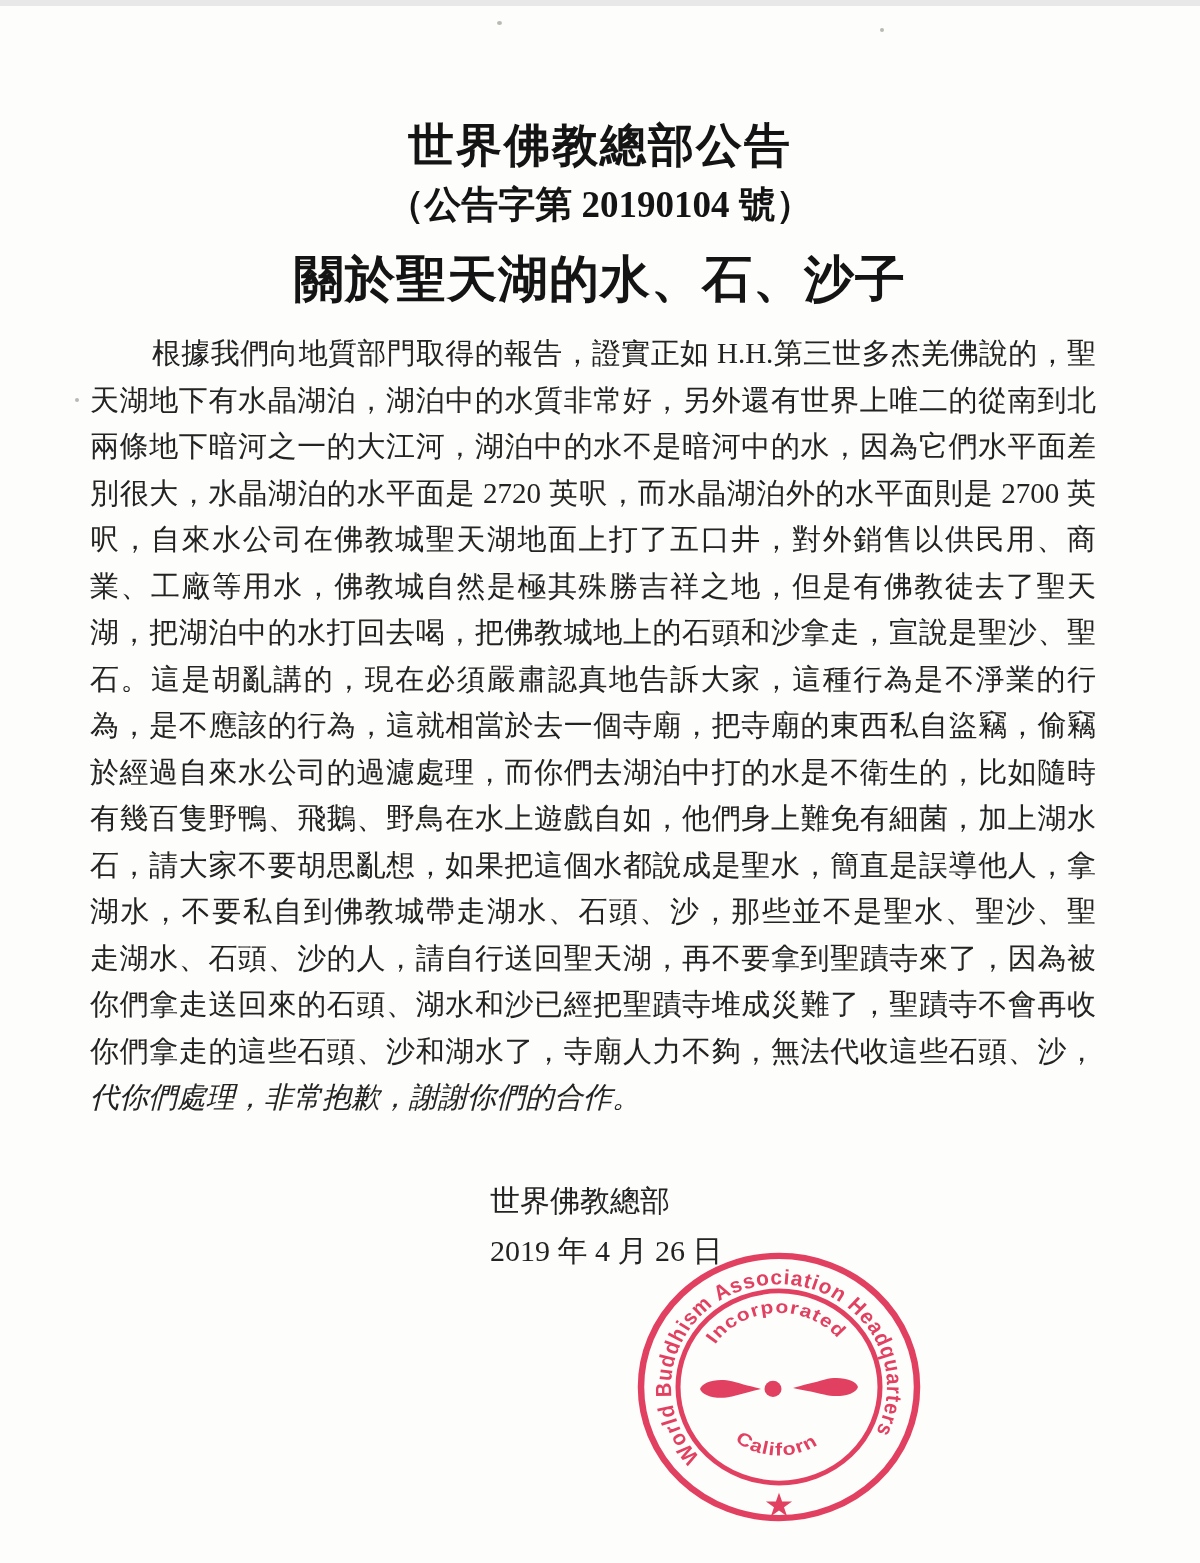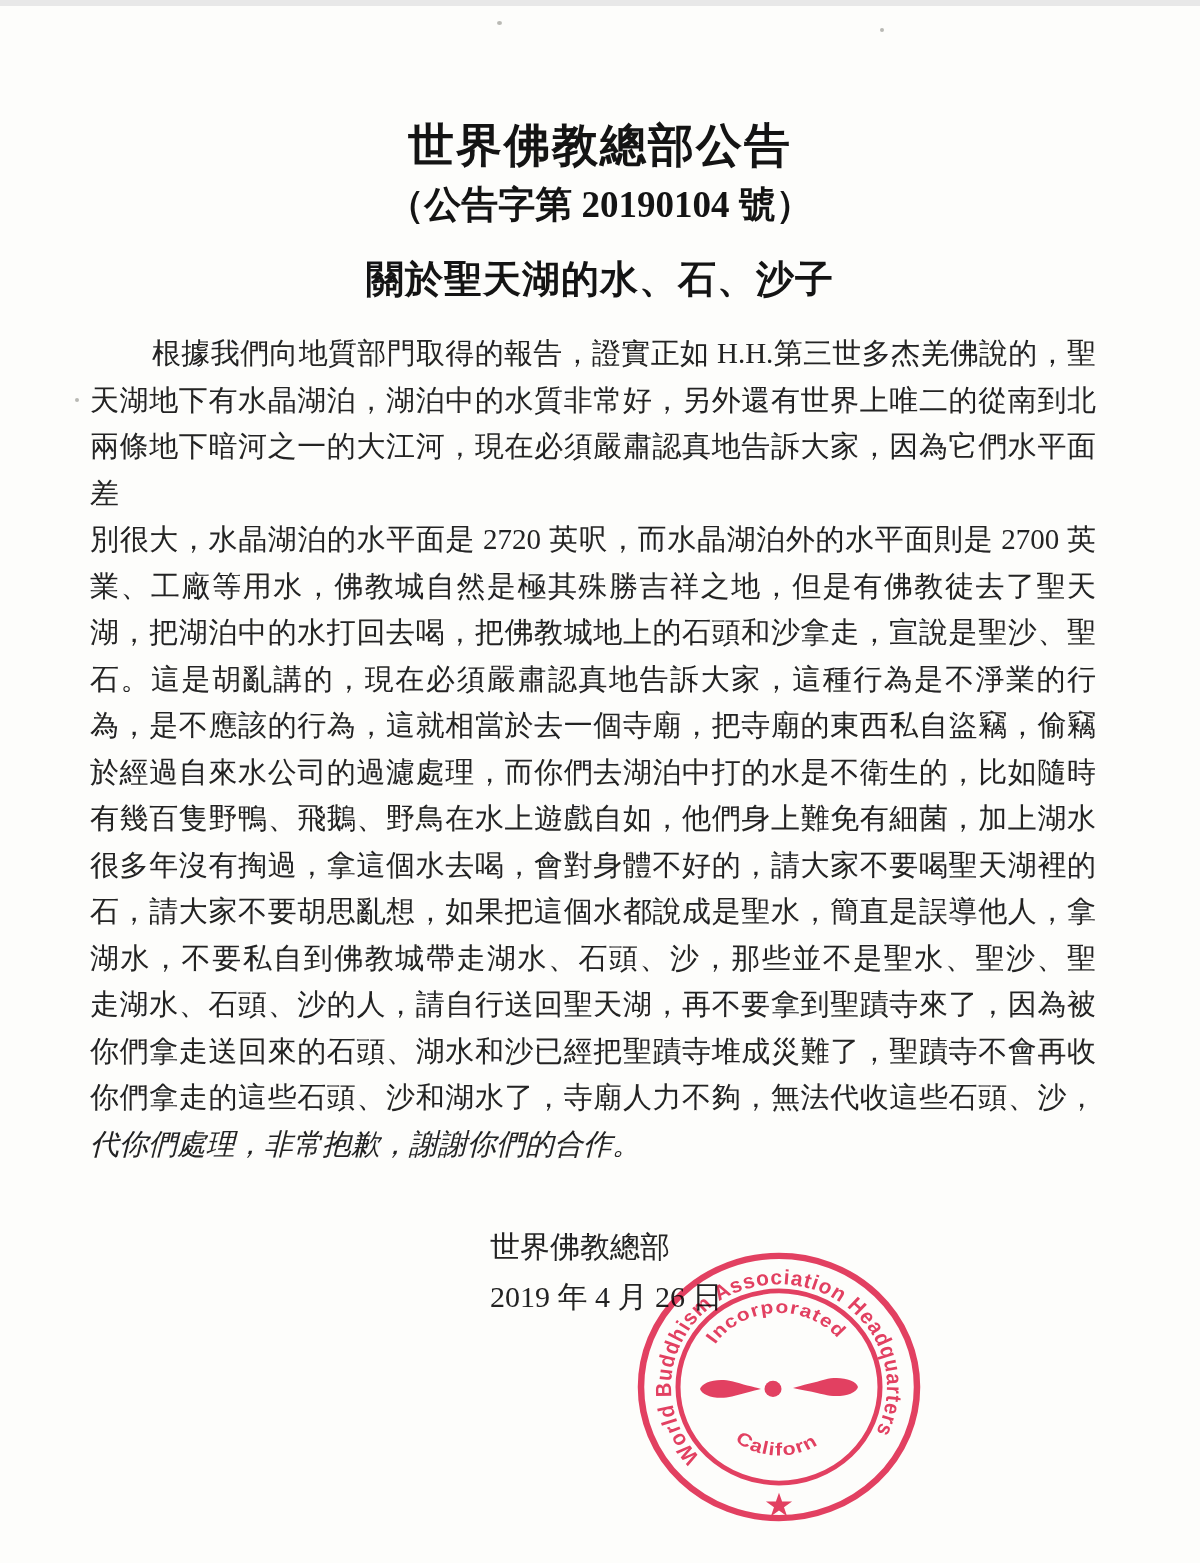--- a/index.html
+++ b/index.html
@@ -30,21 +30,21 @@
     margin: 10px 0 0 0;
     text-align: center;
     font-size: 37px;
     line-height: 42px;
     font-weight: bold;
     color: #141414;
   }
   .doc-subject {
     margin: 30px 0 0 0;
     text-align: center;
-    font-size: 38px;
+    font-size: 50px;
     line-height: 46px;
     font-weight: bold;
     letter-spacing: 1px;
     color: #141414;
   }
   .body-text {
     margin: 28px 104px 0 90px;
     font-size: 29px;
     color: #232323;
   }
@@ -82,29 +82,29 @@
 
 <div class="page">
 
   <h1 class="doc-title">世界佛教總部公告</h1>
   <h2 class="doc-number">（公告字第 20190104 號）</h2>
   <h3 class="doc-subject">關於聖天湖的水、石、沙子</h3>
 
   <div class="body-text">
       <div class="body-line first">根據我們向地質部門取得的報告，證實正如 H.H.第三世多杰羌佛說的，聖</div>
       <div class="body-line">天湖地下有水晶湖泊，湖泊中的水質非常好，另外還有世界上唯二的從南到北</div>
-      <div class="body-line">兩條地下暗河之一的大江河，現在必須嚴肅認真地告訴大家，因為它們水平面差</div>
+      <div class="body-line">兩條地下暗河之一的大江河，湖泊中的水不是暗河中的水，因為它們水平面差</div>
       <div class="body-line">別很大，水晶湖泊的水平面是 2720 英呎，而水晶湖泊外的水平面則是 2700 英</div>
+      <div class="body-line">呎，自來水公司在佛教城聖天湖地面上打了五口井，對外銷售以供民用、商</div>
       <div class="body-line">業、工廠等用水，佛教城自然是極其殊勝吉祥之地，但是有佛教徒去了聖天</div>
       <div class="body-line">湖，把湖泊中的水打回去喝，把佛教城地上的石頭和沙拿走，宣說是聖沙、聖</div>
       <div class="body-line">石。這是胡亂講的，現在必須嚴肅認真地告訴大家，這種行為是不淨業的行</div>
       <div class="body-line">為，是不應該的行為，這就相當於去一個寺廟，把寺廟的東西私自盜竊，偷竊</div>
       <div class="body-line">於經過自來水公司的過濾處理，而你們去湖泊中打的水是不衛生的，比如隨時</div>
       <div class="body-line">有幾百隻野鴨、飛鵝、野鳥在水上遊戲自如，他們身上難免有細菌，加上湖水</div>
-      <div class="body-line">很多年沒有掏過，拿這個水去喝，會對身體不好的，請大家不要喝聖天湖裡的</div>
       <div class="body-line">石，請大家不要胡思亂想，如果把這個水都說成是聖水，簡直是誤導他人，拿</div>
       <div class="body-line">湖水，不要私自到佛教城帶走湖水、石頭、沙，那些並不是聖水、聖沙、聖</div>
       <div class="body-line">走湖水、石頭、沙的人，請自行送回聖天湖，再不要拿到聖蹟寺來了，因為被</div>
       <div class="body-line">你們拿走送回來的石頭、湖水和沙已經把聖蹟寺堆成災難了，聖蹟寺不會再收</div>
       <div class="body-line">你們拿走的這些石頭、沙和湖水了，寺廟人力不夠，無法代收這些石頭、沙，</div>
       <div class="body-line last">代你們處理，非常抱歉，謝謝你們的合作。</div>
     </div>
 
   <div class="sig-block">
     <div>世界佛教總部</div>

